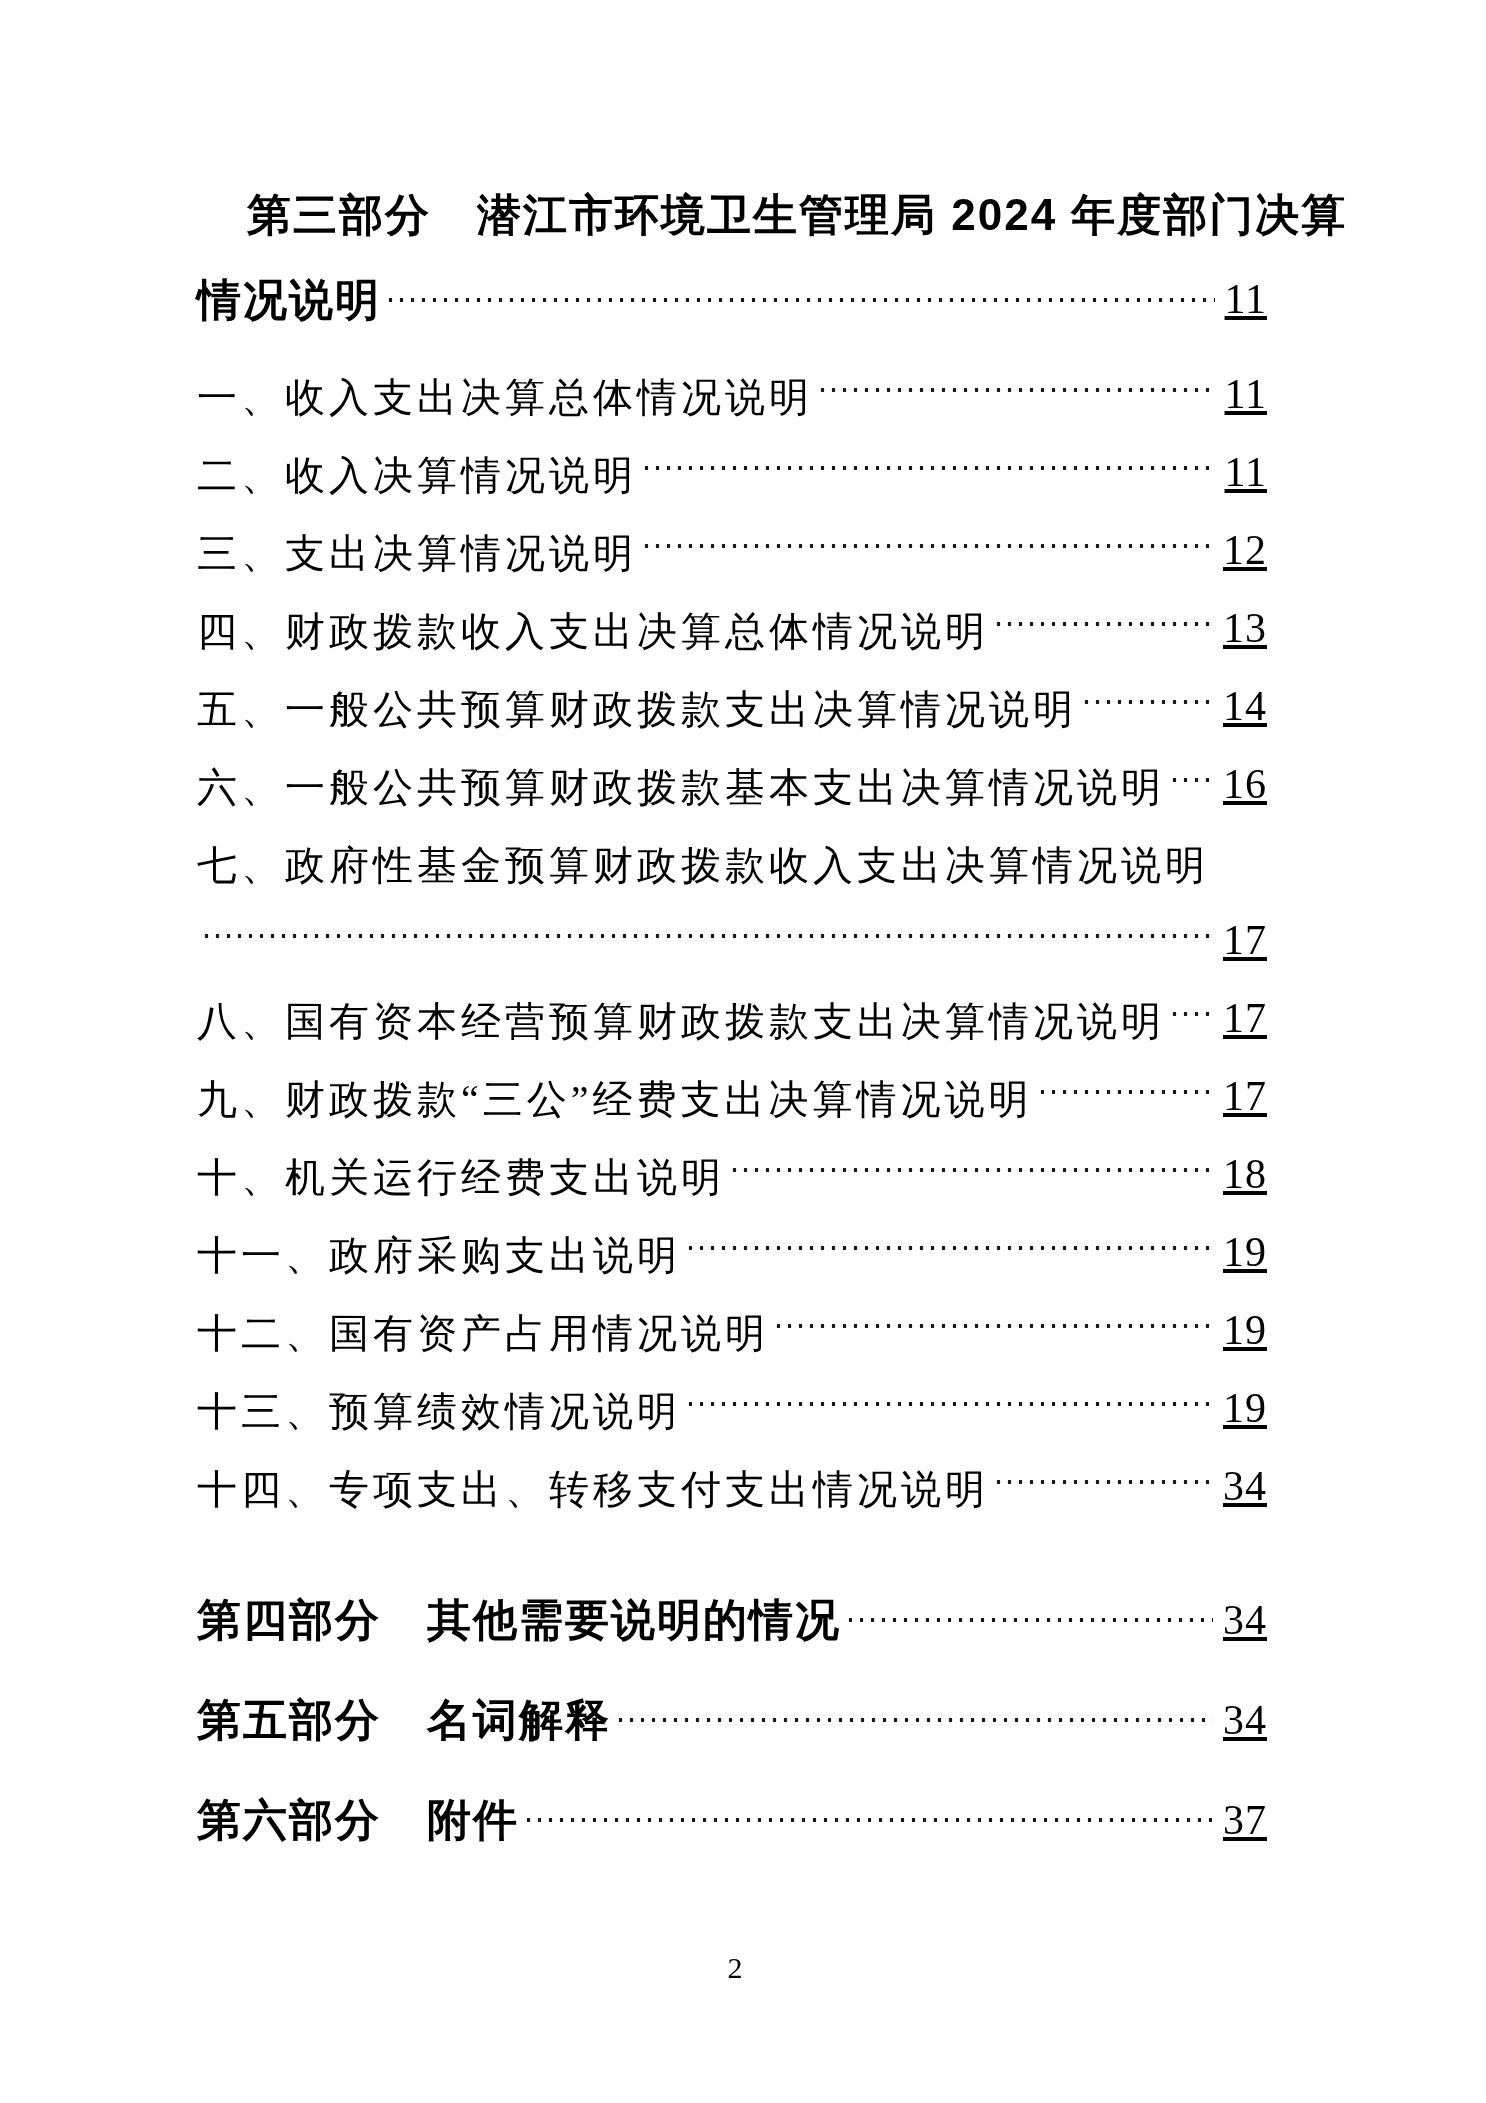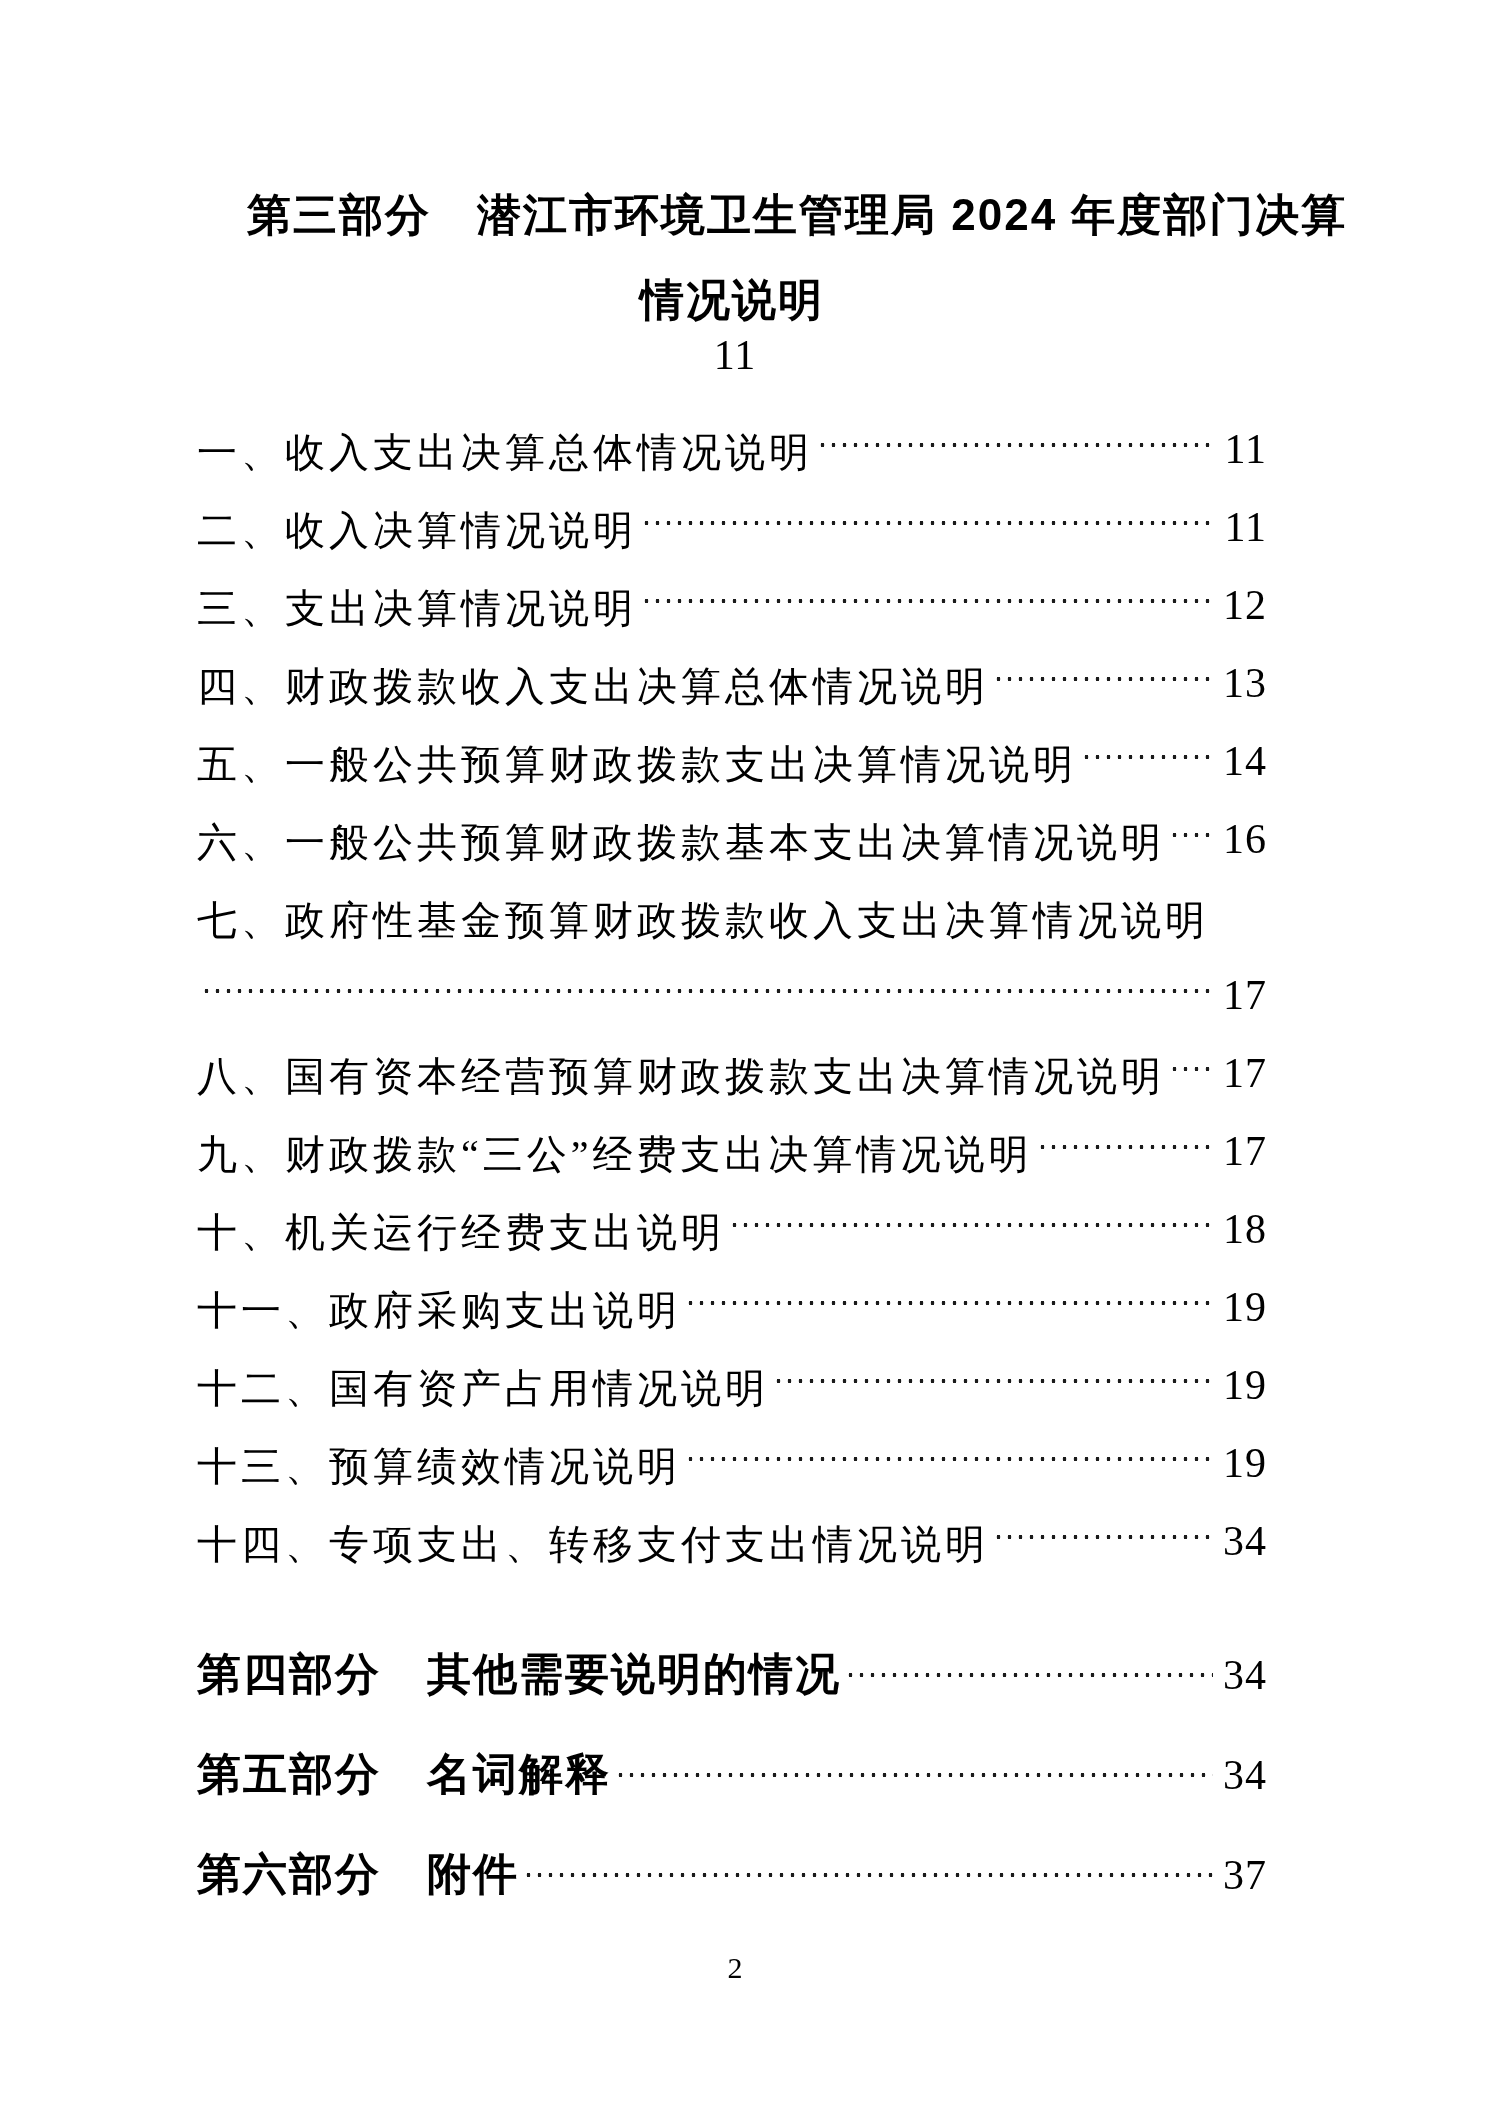--- a/index.html
+++ b/index.html
@@ -25,21 +25,20 @@
     font-weight: bold;
     font-size: 44px;
     line-height: 1.3;
     text-indent: 50px;
     letter-spacing: 2px;
     white-space: nowrap;
   }
   .row {
     display: flex;
     align-items: center;
-    flex-direction: column;
   }
   .cont-row {
     margin-top: 28px;
     font-family: "Liberation Sans", "DejaVu Sans", sans-serif;
     font-weight: bold;
     font-size: 44px;
     line-height: 1.3;
     letter-spacing: 2px;
   }
   .items { margin-top: 42px; }
@@ -62,20 +61,21 @@
     background-repeat: repeat-x;
     background-position: 2px center;
   }
   .page-num {
     white-space: nowrap;
     padding-left: 6px;
     font-family: "Liberation Serif", "DejaVu Serif", serif;
     font-weight: normal;
     font-size: 42px;
     letter-spacing: 1px;
+    text-decoration: underline;
   }
   .sections { margin-top: 30px; text-align: center; }
   .section-row {
     height: 100px;
     display: flex;
     align-items: center;
     font-family: "Liberation Sans", "DejaVu Sans", sans-serif;
     font-weight: bold;
     font-size: 44px;
     letter-spacing: 2px;

